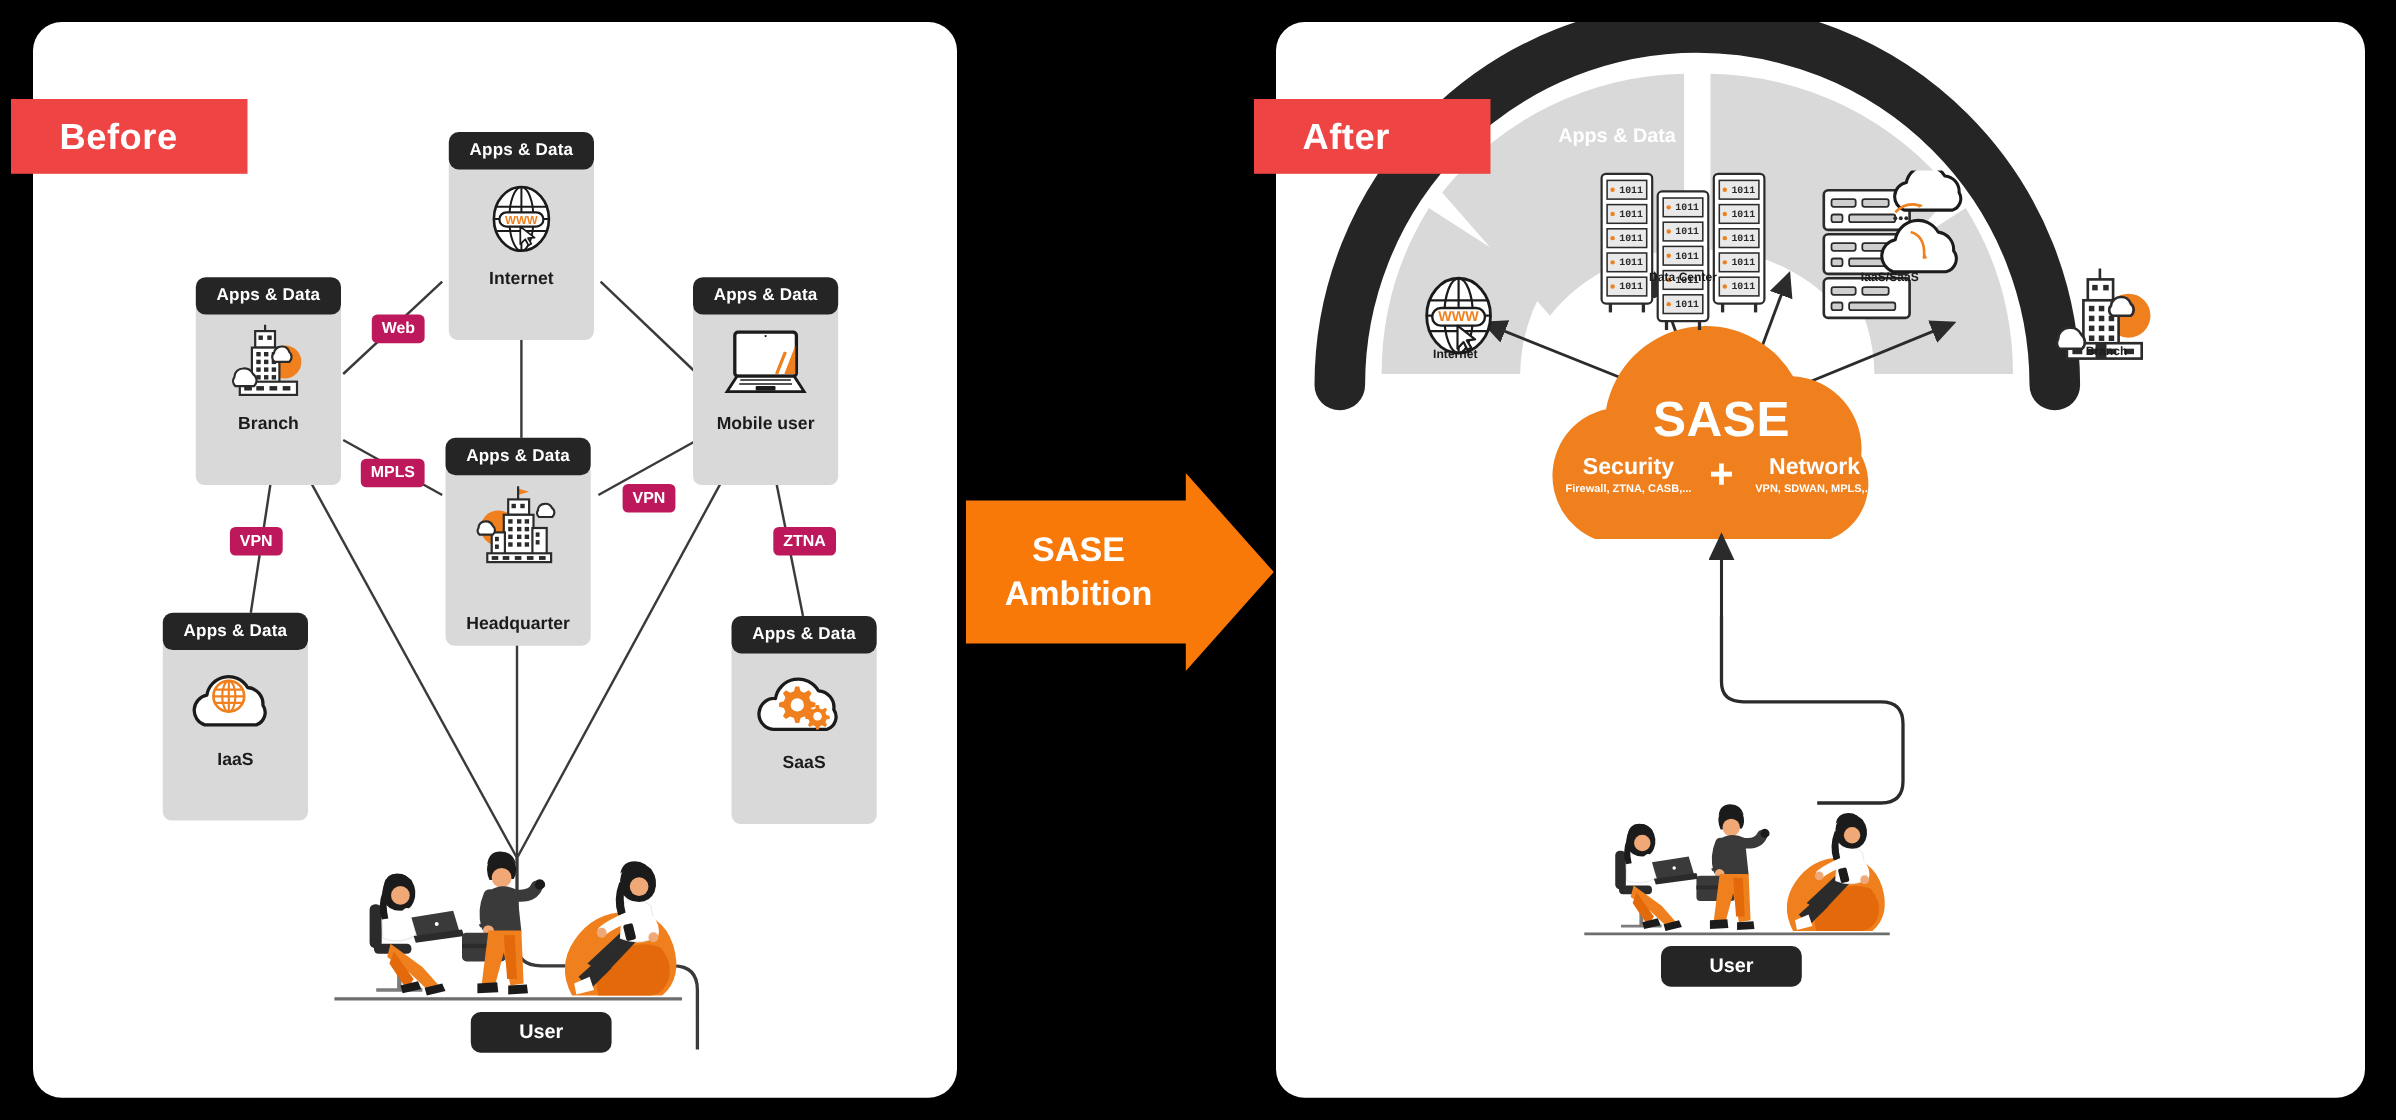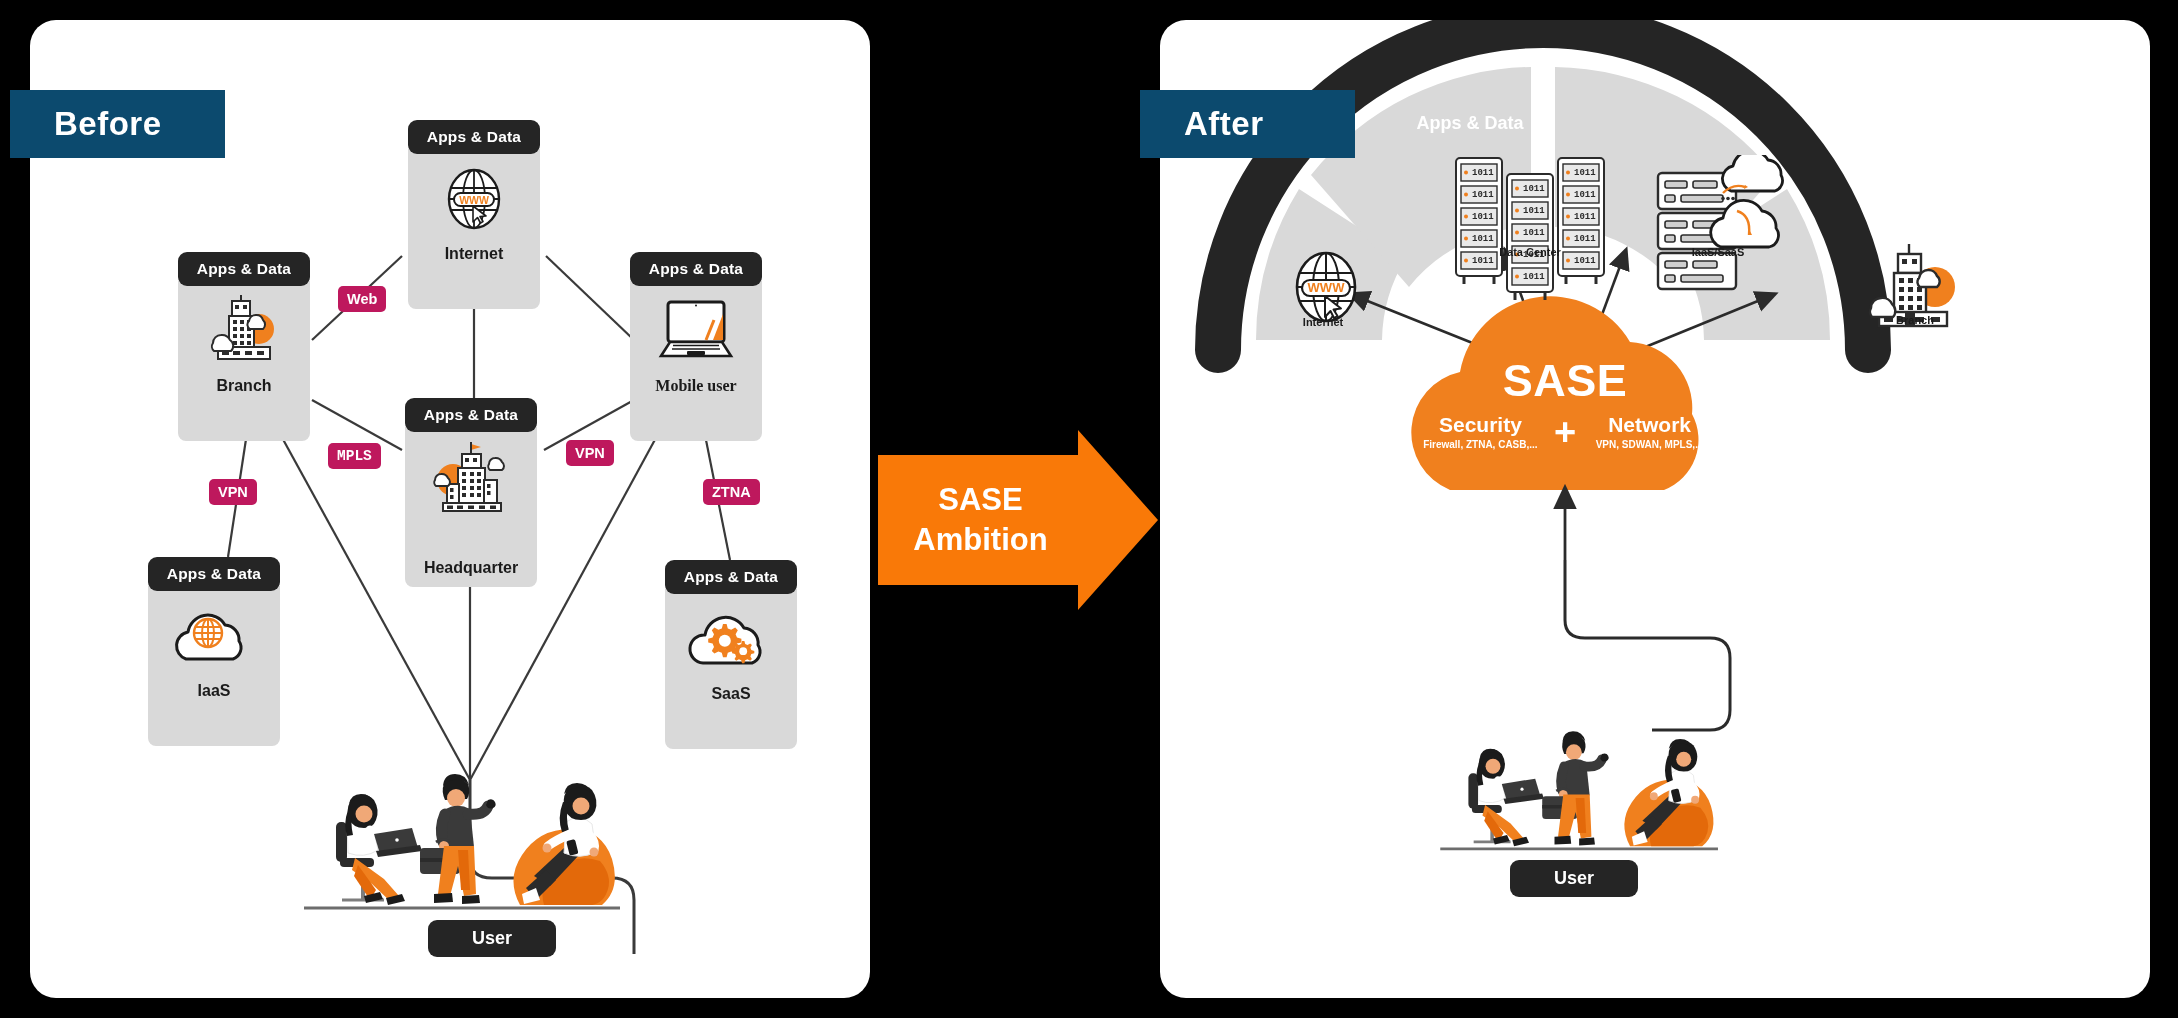--- a/index.html
+++ b/index.html
@@ -17,21 +17,21 @@
     position:absolute;
     background:#ffffff;
     border-radius:26px;
   }
   #panel-before{left:30px;top:20px;width:840px;height:978px;}
   #panel-after{left:1160px;top:20px;width:990px;height:978px;}
 
   
   .badge{
     position:absolute;
-    background:#0c4a6e;
+    background:#ef4444;
     color:#ffffff;
     font-weight:bold;
     display:flex;align-items:center;
     padding-left:44px;
     letter-spacing:0.5px;
     box-sizing:border-box;
   }
   #badge-before{left:10px;top:90px;width:215px;height:68px;font-size:33px;}
   #badge-after{left:1140px;top:90px;width:215px;height:68px;font-size:33px;}
 
@@ -71,39 +71,39 @@
 
   
   #node-internet {left:378px; top:100px;}
   #node-branch   {left:148px; top:232px;}
   #node-mobile   {left:600px; top:232px;}
   #node-hq       {left:375px; top:378px;}
   #node-iaas     {left:118px; top:537px;}
   #node-saas     {left:635px; top:540px;}
   #node-internet .node-body{height:138px;}
   #node-branch   .node-body{height:138px;}
-  #node-mobile   .node-body{height:138px;font-family:Liberation Serif, serif;}
+  #node-mobile   .node-body{height:138px;}
   #node-hq       .node-body{height:138px;justify-content:space-between;}
   #node-iaas     .node-body{height:138px;}
   #node-saas     .node-body{height:138px;}
 
   
   .tag{
     position:absolute;
     background:#be185d;
     color:#fff;
     font-size:14.5px;
     font-weight:bold;
     border-radius:5px;
     padding:5px 9px;
     z-index:7;
     white-space:nowrap;
   }
   #tag-web  {left:308px;top:266px;}
-  #tag-mpls {left:298px;top:423px;font-family:Liberation Mono, monospace;}
+  #tag-mpls {left:298px;top:397px;}
   #tag-vpn1 {left:179px;top:459px;}
   #tag-vpn2 {left:536px;top:420px;}
   #tag-casb {left:673px;top:459px;}
 
   
   .user-pill{
     position:absolute;
     background:#252525;
     color:#ffffff;
     font-weight:bold;

